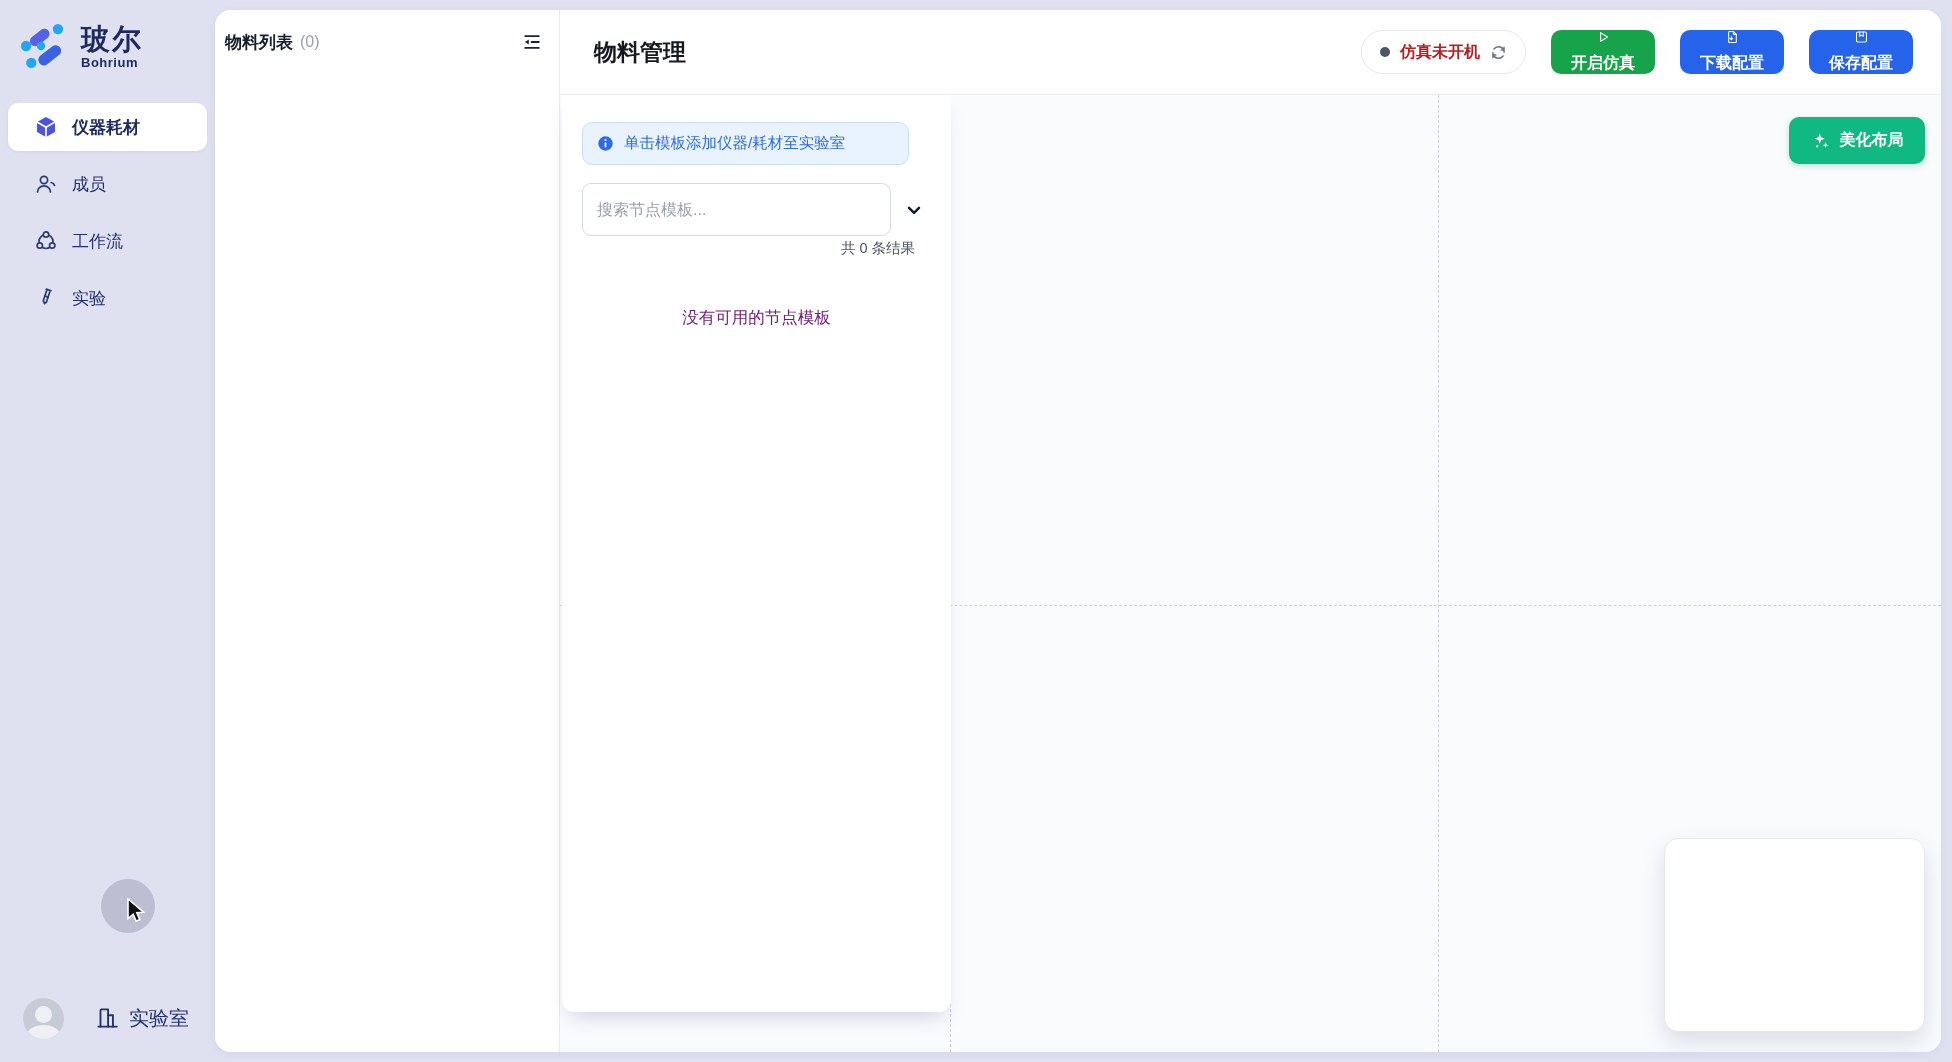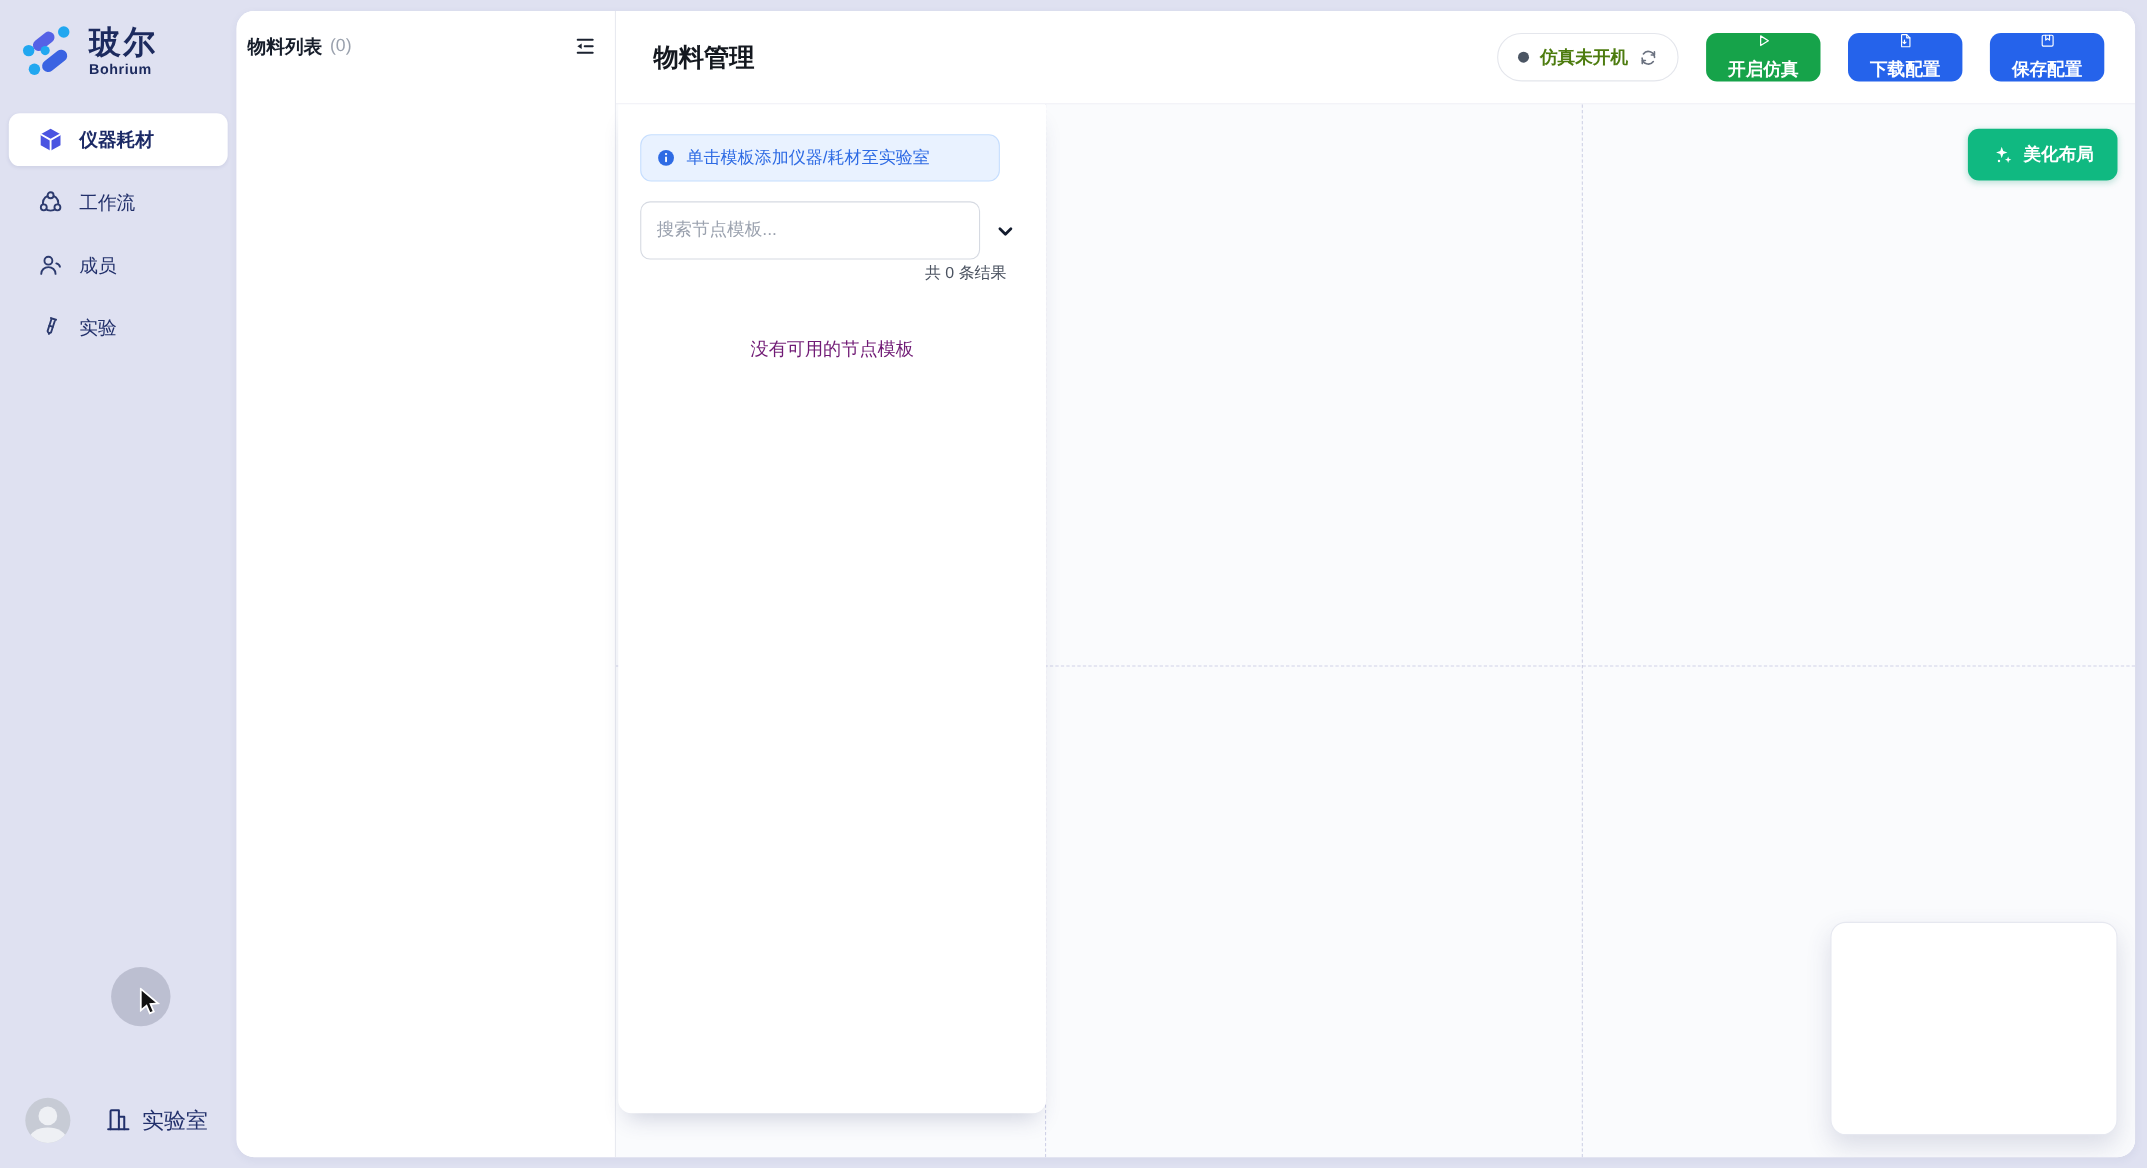--- a/index.html
+++ b/index.html
@@ -36,21 +36,21 @@
   .materials-head { display:flex; align-items:center; height:64px; padding:0 14px 0 10px; }
   .materials-title { font-size:17px; font-weight:700; color:#171e2b; }
   .materials-count { font-size:16px; color:#9aa1ad; margin-left:7px; }
   .fold-btn { margin-left:auto; width:26px; height:26px; display:flex; align-items:center; justify-content:center; cursor:pointer; }
   
   .topbar { position:absolute; left:345px; top:0; right:0; height:85px; background:#fff;
             border-bottom:1px solid #ececf4; display:flex; align-items:center; padding:0 28px 0 34px; }
   .page-title { font-size:23px; font-weight:700; color:#14181f; }
   .actions { margin-left:auto; display:flex; align-items:center; gap:25px; }
   .status-pill { display:flex; align-items:center; gap:10px; height:44px; padding:0 18px; border:1px solid #e4e6ec;
-                 border-radius:22px; background:#fff; font-size:16px; font-weight:600; color:#4d7c0f; cursor:pointer; }
+                 border-radius:22px; background:#fff; font-size:16px; font-weight:600; color:#b91c1c; cursor:pointer; }
   .status-dot { width:10px; height:10px; border-radius:50%; background:#4b5563; }
   .btn { display:flex; align-items:center; gap:9px; height:44px; padding:0 20px; border-radius:10px;
          color:#fff; font-size:16px; font-weight:600; cursor:pointer; border:none;flex-direction:column; }
   .btn-green { background:#16a34a; }
   .btn-blue  { background:#2563eb; }
   
   .canvas { position:absolute; left:345px; top:85px; right:0; bottom:0; background:#fafbfd; }
   .gridline-v { position:absolute; top:0; bottom:0; width:0; border-left:1px dashed rgba(130,136,190,.35); }
   .gridline-h { position:absolute; left:0; right:0; height:0; border-top:1px dashed rgba(130,136,190,.35); }
   
@@ -98,38 +98,38 @@
       <span class="mi-icon">
         <svg width="24" height="24" viewBox="0 0 24 24">
           <path d="M12 2l9 5v10l-9 5-9-5V7z" fill="#4a54e1"></path>
           <path d="M3.4 7.3L12 12.2l8.6-4.9M12 12.2V21.6" stroke="#fff" stroke-width="1.7" fill="none" stroke-linecap="round" stroke-linejoin="round"></path>
         </svg>
       </span>
       <span>仪器耗材</span>
     </div>
     <div class="menu-item">
       <span class="mi-icon">
+        <svg width="24" height="24" viewBox="0 0 24 24" fill="none" stroke="#2c3a6e" stroke-width="1.7" stroke-linecap="round">
+          <circle cx="10" cy="8" r="3.6"></circle>
+          <path d="M3.5 20c0-3.6 2.9-6.2 6.5-6.2s6.5 2.6 6.5 6.2"></path>
+          <path d="M17.2 10.5c1.6.4 2.9 1.4 3.3 3"></path>
+        </svg>
+      </span>
+      <span>成员</span>
+    </div>
+    <div class="menu-item">
+      <span class="mi-icon">
         <svg width="24" height="24" viewBox="0 0 24 24" fill="none" stroke="#2c3a6e" stroke-width="1.7">
           <circle cx="12" cy="12.5" r="7"></circle>
           <circle cx="12" cy="5.5" r="2.7" fill="#dfe1f1"></circle>
           <circle cx="5.8" cy="16.5" r="2.7" fill="#dfe1f1"></circle>
           <circle cx="18.2" cy="16.5" r="2.7" fill="#dfe1f1"></circle>
         </svg>
       </span>
       <span>工作流</span>
-    </div>
-    <div class="menu-item">
-      <span class="mi-icon">
-        <svg width="24" height="24" viewBox="0 0 24 24" fill="none" stroke="#2c3a6e" stroke-width="1.7" stroke-linecap="round">
-          <circle cx="10" cy="8" r="3.6"></circle>
-          <path d="M3.5 20c0-3.6 2.9-6.2 6.5-6.2s6.5 2.6 6.5 6.2"></path>
-          <path d="M17.2 10.5c1.6.4 2.9 1.4 3.3 3"></path>
-        </svg>
-      </span>
-      <span>成员</span>
     </div>
     <div class="menu-item">
       <span class="mi-icon">
         <svg width="24" height="24" viewBox="0 0 24 24" fill="none" stroke="#2c3a6e" stroke-width="1.7" stroke-linecap="round" stroke-linejoin="round">
           <g transform="rotate(18 12 12)">
             <path d="M9.5 3.5h5M10.3 3.5v12.2a1.9 1.9 0 0 0 3.4 0V3.5"></path>
             <path d="M10.3 10.5h3.4"></path>
           </g>
           <circle cx="10.5" cy="17.5" r="1" fill="#2c3a6e" stroke="none"></circle>
         </svg>

